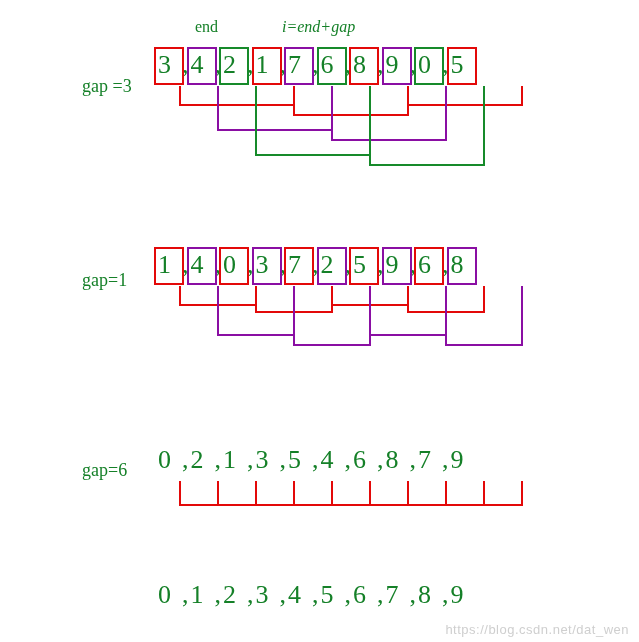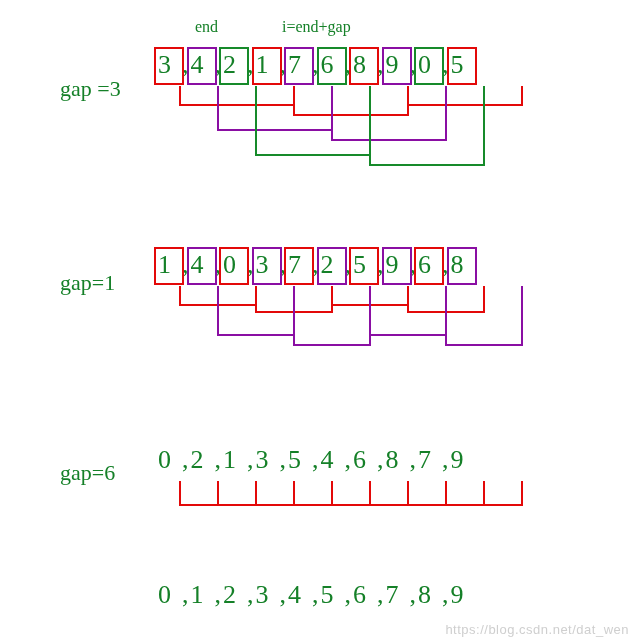--- a/index.html
+++ b/index.html
@@ -6,23 +6,24 @@
     margin: 0;
     padding: 0;
     width: 639px;
     height: 642px;
     background: #ffffff;
     font-family: "SimSun", "宋体", serif;
     position: relative;
   }
   .gap-label {
     position: absolute;
-    font-size: 22px;
+    font-size: 18px;
     color: #158028;
     font-family: "SimSun", serif;
+    margin-left: 22px;
   }
   .top-label {
     position: absolute;
     font-size: 16px;
     color: #158028;
     font-family: "SimSun", serif;
   }
   .num-row {
     position: absolute;
     left: 158px;
@@ -71,21 +72,21 @@
     color: #cfcfcf;
     font-family: sans-serif;
     letter-spacing: 0.5px;
     margin-top: 19px;
   }
 </style>
 </head>
 <body>
 
 <div class="top-label" style="left:195px; top:18px;">end</div>
-<div class="top-label" style="left:282px; top:18px;">i=end+gap</div>
+<div class="top-label" style="left:282px; top:18px;font-style:italic;">i=end+gap</div>
 
 <div class="gap-label" style="left:60px; top:76px;">gap =3</div>
 <div class="num-row" id="row1" style="top:50px;"><span class="num boxed red">3</span><span class="comma">,</span><span class="num boxed purple">4</span><span class="comma">,</span><span class="num boxed green">2</span><span class="comma">,</span><span class="num boxed red">1</span><span class="comma">,</span><span class="num boxed purple">7</span><span class="comma">,</span><span class="num boxed green">6</span><span class="comma">,</span><span class="num boxed red">8</span><span class="comma">,</span><span class="num boxed purple">9</span><span class="comma">,</span><span class="num boxed green">0</span><span class="comma">,</span><span class="num boxed red">5</span></div>
 <svg class="lines" width="639" height="180" style="top:50px;">
 
   <path d="M 180 36 L 180 55 L 294 55 L 294 36" stroke="#e30909" stroke-width="2" fill="none"></path>
   <path d="M 294 36 L 294 65 L 408 65 L 408 36" stroke="#e30909" stroke-width="2" fill="none"></path>
   <path d="M 408 36 L 408 55 L 522 55 L 522 36" stroke="#e30909" stroke-width="2" fill="none"></path>
 
   <path d="M 218 36 L 218 80 L 332 80 L 332 36" stroke="#8a0ea3" stroke-width="2" fill="none"></path>

